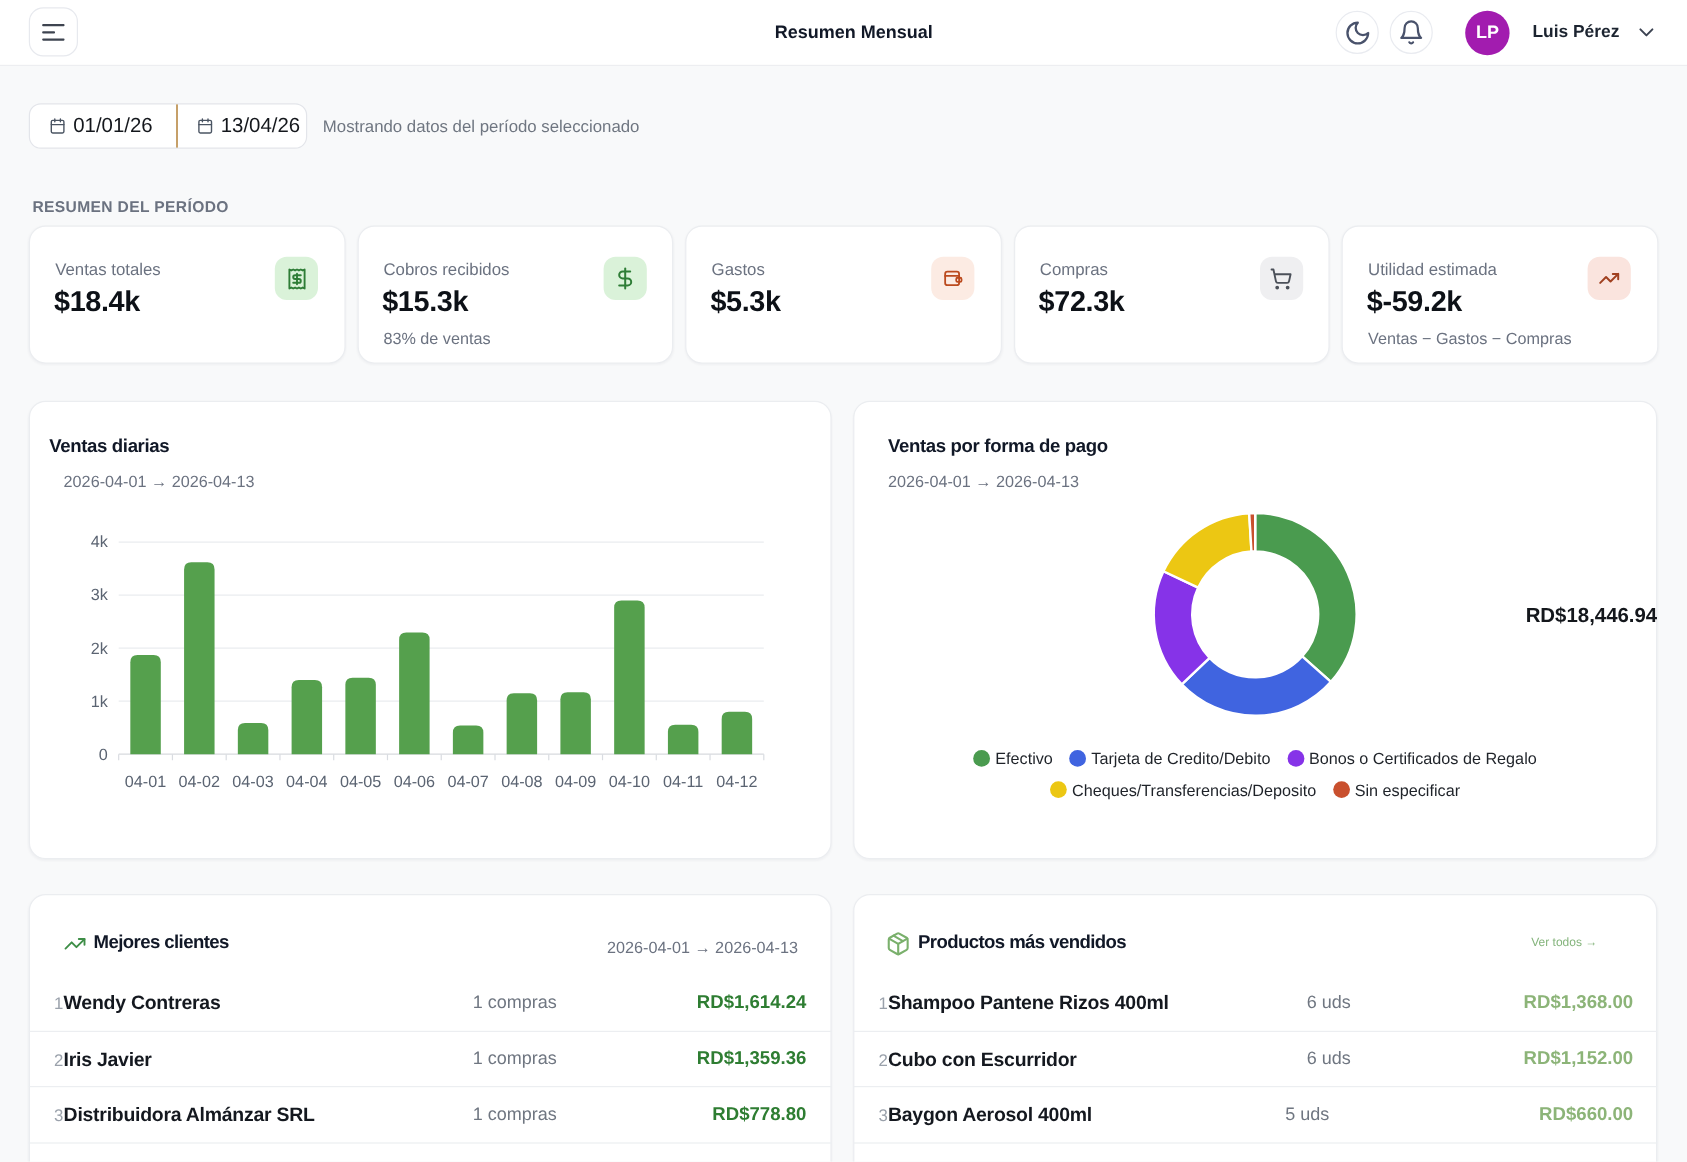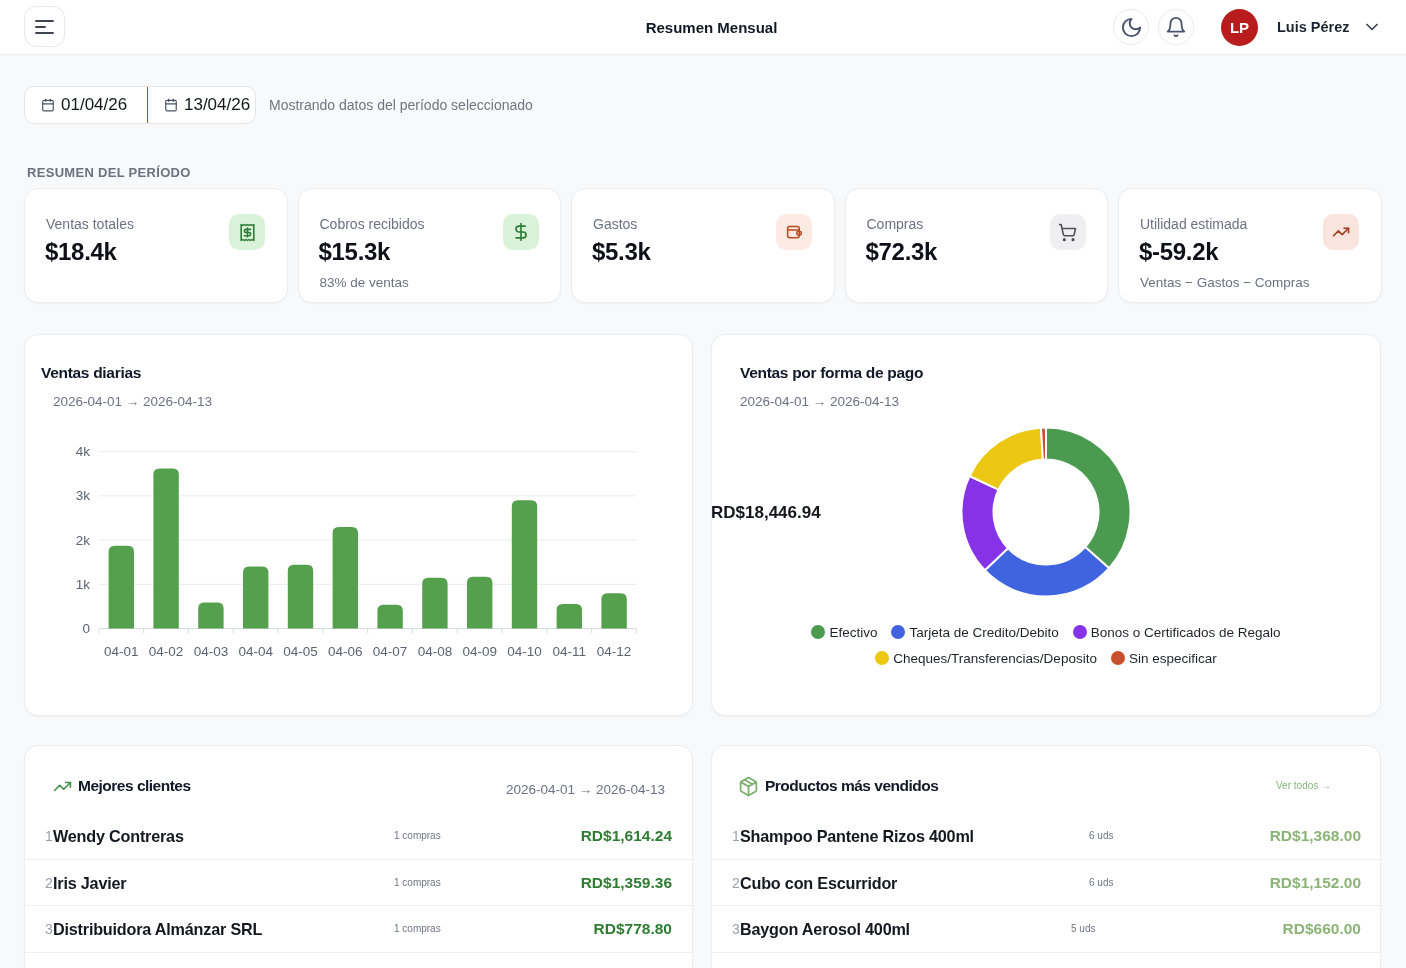--- a/index.html
+++ b/index.html
@@ -11,21 +11,21 @@
   position:relative;
   color:#16191f;
 }
 .abs { position:absolute; }
 
 
 #header { position:absolute; left:0; top:0; width:1406px; height:55px; background:#fff; border-bottom:1px solid #edeef1; }
 #burger { position:absolute; left:24px; top:6px; width:41px; height:41px; border:1px solid #e7e9ee; border-radius:12px; background:#fff; }
 #title { position:absolute; left:0; top:0; width:1423px; height:55px; line-height:55px; text-align:center; font-size:15px; font-weight:bold; color:#111827; }
 .hbtn { position:absolute; top:9px; width:36px; height:36px; border-radius:50%; border:1px solid #e9ebf0; background:#fff; display:flex; align-items:center; justify-content:center; }
-#avatar { position:absolute; left:1221px; top:9px; width:37px; height:37px; border-radius:50%; background:#b91c1c; color:#fff; font-weight:bold; font-size:15px; display:flex; align-items:center; justify-content:center;text-align:center; }
+#avatar { position:absolute; left:1221px; top:9px; width:37px; height:37px; border-radius:50%; background:#a21caf; color:#fff; font-weight:bold; font-size:15px; display:flex; align-items:center; justify-content:center;text-align:center; }
 #uname { position:absolute; left:1277px; top:0; height:55px; line-height:55px; font-size:14.5px; font-weight:bold; color:#1c2430; }
 
 
 #dates { position:absolute; left:24px; top:86px; width:232px; height:38px; background:#fff; border:1px solid #e3e5ea; border-radius:10px; display:flex; }
 .dcell { width:115.5px; height:36px; display:flex; align-items:center; }
 .dcell + .dcell { border-left:1px solid #a16207;margin-left:14px; }
 .dcell svg { margin-left:16px; }
 .dcell span { margin-left:6px; font-size:17px; color:#14171c; }
 #period-note { position:absolute; left:269px; top:86px; height:38px; line-height:38px; font-size:14px; color:#6f7681; }
 
@@ -56,21 +56,21 @@
 
 #listL { left:24px; top:745px; width:669px; height:300px; }
 #listR { left:711px; top:745px; width:670px; height:300px; }
 .lhead { position:absolute; top:776px; height:20px; display:flex; align-items:center; }
 .lhead .t { font-size:15.5px; letter-spacing:-0.5px; font-weight:bold; color:#111827; margin-left:6px; }
 .ldate { position:absolute; top:782px; width:200px; text-align:right; font-size:13.5px; color:#6b7280; }
 .vertodos { position:absolute; top:780px; font-size:10px; color:#84b47c; }
 .lrow { position:absolute; height:46.4px; border-bottom:1px solid #eceef1; }
 .lrow .num { position:absolute; left:21px; top:0; height:46.4px; line-height:46.4px; font-size:14px; color:#9aa1ab; }
 .lrow .nm { position:absolute; left:29px; top:0; height:46.4px; line-height:46.4px; font-size:16.2px; letter-spacing:-0.2px; font-weight:bold; color:#14181f; }
-.lrow .mid { position:absolute; top:0; height:46.4px; line-height:46.4px; font-size:10px; color:#6f7681; }
+.lrow .mid { position:absolute; top:0; height:46.4px; line-height:46.4px; font-size:15px; color:#6f7681; }
 .lrow .amt { position:absolute; top:0; height:46.4px; line-height:46.4px; font-size:15.5px; font-weight:bold; text-align:right; }
 .amtdark { color:#2e7d32; }
 .amtlight { color:#8cb478; }
 </style>
 </head>
 <body>
 
 <div id="header"></div>
 <button id="burger">
   <svg width="19" height="16" viewBox="0 0 19 16" style="display:block;margin:auto">
@@ -100,21 +100,21 @@
   </svg>
 
 <div id="dates">
   <div class="dcell">
     <svg width="14" height="14" viewBox="0 0 24 24" fill="none" stroke="#4b5563" stroke-width="2" stroke-linecap="round" stroke-linejoin="round">
         <path d="M8 2v4"></path>
         <path d="M16 2v4"></path>
         <rect width="18" height="18" x="3" y="4" rx="2"></rect>
         <path d="M3 10h18"></path>
       </svg>
-    <span>01/04/26</span>
+    <span>01/01/26</span>
   </div>
   <div class="dcell">
     <svg width="14" height="14" viewBox="0 0 24 24" fill="none" stroke="#4b5563" stroke-width="2" stroke-linecap="round" stroke-linejoin="round">
         <path d="M8 2v4"></path>
         <path d="M16 2v4"></path>
         <rect width="18" height="18" x="3" y="4" rx="2"></rect>
         <path d="M3 10h18"></path>
       </svg>
     <span>13/04/26</span>
   </div>
@@ -235,21 +235,21 @@
 <div class="card" id="chartR"></div>
 <div class="ctitle" style="left:740px;">Ventas por forma de pago</div>
 <div class="csub" style="left:740px;">2026-04-01 → 2026-04-13</div>
 <svg class="abs" style="left:951px; top:417px;" width="190" height="190" id="donutsvg">
     <path d="M95 10.5 A84.5 84.5 0 0 1 158.0909264031156 151.21196496829347 L134.19850456998304 129.92459361935394 A52.5 52.5 0 0 0 95 42.5 Z" fill="#4a9b4f" stroke="#fff" stroke-width="2" stroke-linejoin="round"></path>
     <path d="M158.0909264031156 151.21196496829347 A84.5 84.5 0 0 1 33.80747770853399 153.2728514456641 L56.980977274532954 131.20502604612267 A52.5 52.5 0 0 0 134.19850456998304 129.92459361935394 Z" fill="#4064e0" stroke="#fff" stroke-width="2" stroke-linejoin="round"></path>
     <path d="M33.80747770853399 153.2728514456641 A84.5 84.5 0 0 1 18.542114066621338 59.021649862751396 L47.496579745533964 72.6465871928337 A52.5 52.5 0 0 0 56.980977274532954 131.20502604612267 Z" fill="#8633e8" stroke="#fff" stroke-width="2" stroke-linejoin="round"></path>
     <path d="M18.542114066621338 59.021649862751396 A84.5 84.5 0 0 1 89.98861143283123 10.648734540441836 L91.88641538726202 42.59240903400232 A52.5 52.5 0 0 0 47.496579745533964 72.6465871928337 Z" fill="#ecc713" stroke="#fff" stroke-width="2" stroke-linejoin="round"></path>
     <path d="M89.98861143283123 10.648734540441836 A84.5 84.5 0 0 1 94.99999999999999 10.5 L94.99999999999999 42.5 A52.5 52.5 0 0 0 91.88641538726202 42.59240903400232 Z" fill="#c9502e" stroke="#fff" stroke-width="2" stroke-linejoin="round"></path>
   </svg>
-<div class="abs" style="left:711px; top:503px; width:670px; text-align:left; font-size:17px; font-weight:bold; color:#14171c;">RD$18,446.94</div>
+<div class="abs" style="left:711px; top:503px; width:670px; text-align:right; font-size:17px; font-weight:bold; color:#14171c;">RD$18,446.94</div>
 <div class="leg" style="left:711px; top:625px;">
   <span class="item"><span class="dot" style="background:#4a9b4f;"></span>Efectivo</span><span class="item"><span class="dot" style="background:#4064e0;"></span>Tarjeta de Credito/Debito</span><span class="item"><span class="dot" style="background:#8633e8;"></span>Bonos o Certificados de Regalo</span>
 </div>
 <div class="leg" style="left:711px; top:651px;">
   <span class="item"><span class="dot" style="background:#ecc713;"></span>Cheques/Transferencias/Deposito</span><span class="item"><span class="dot" style="background:#c9502e;"></span>Sin especificar</span>
 </div>
 
 <div class="card" id="listL"></div>
 <div class="lhead" style="left:53px;">
   <svg width="19" height="19" viewBox="0 0 24 24" fill="none" stroke="#3e8e47" stroke-width="2" stroke-linecap="round" stroke-linejoin="round">

